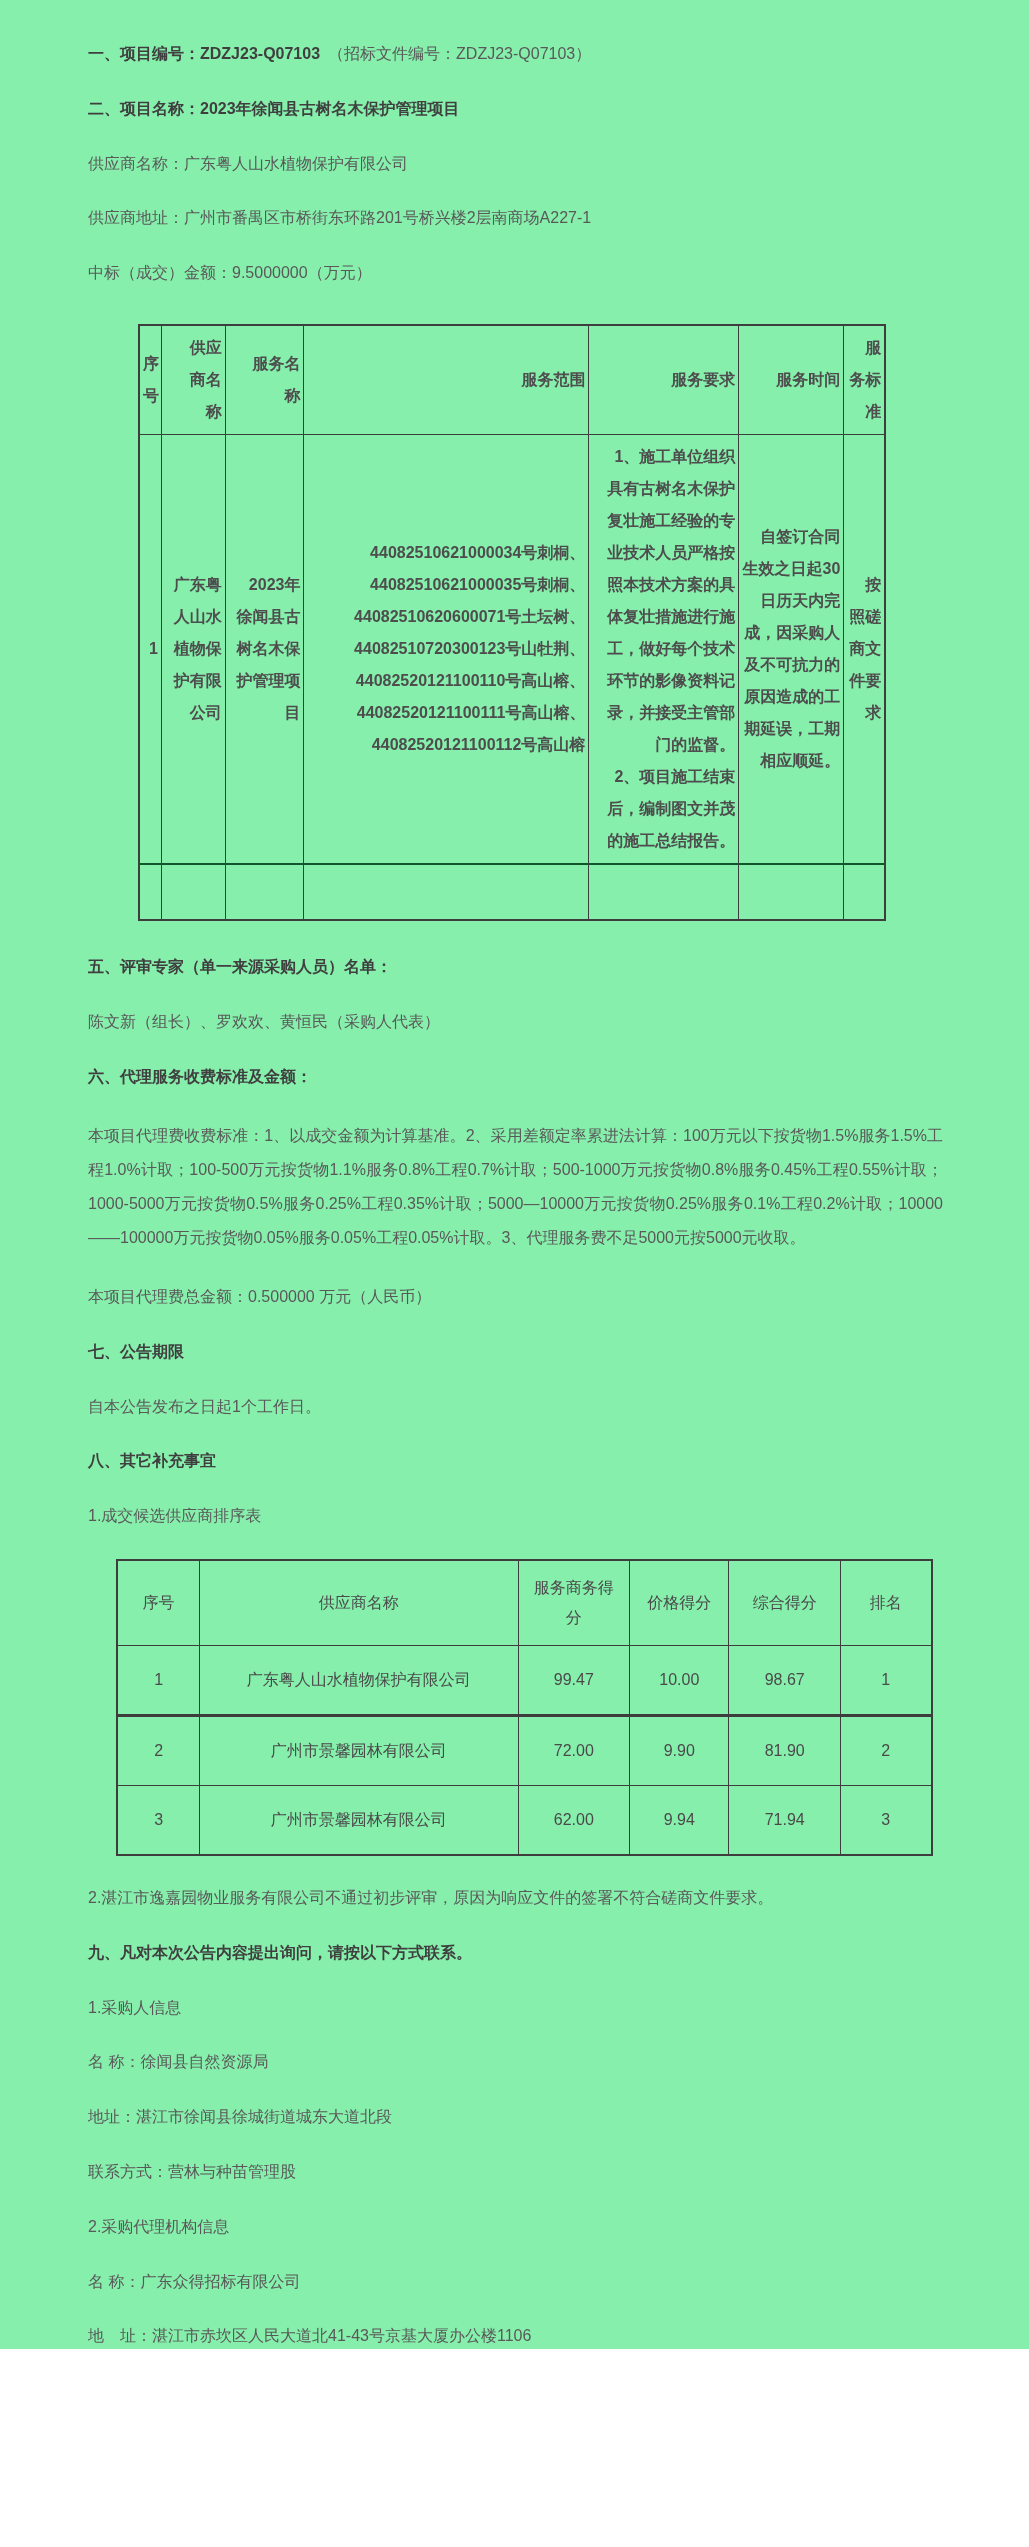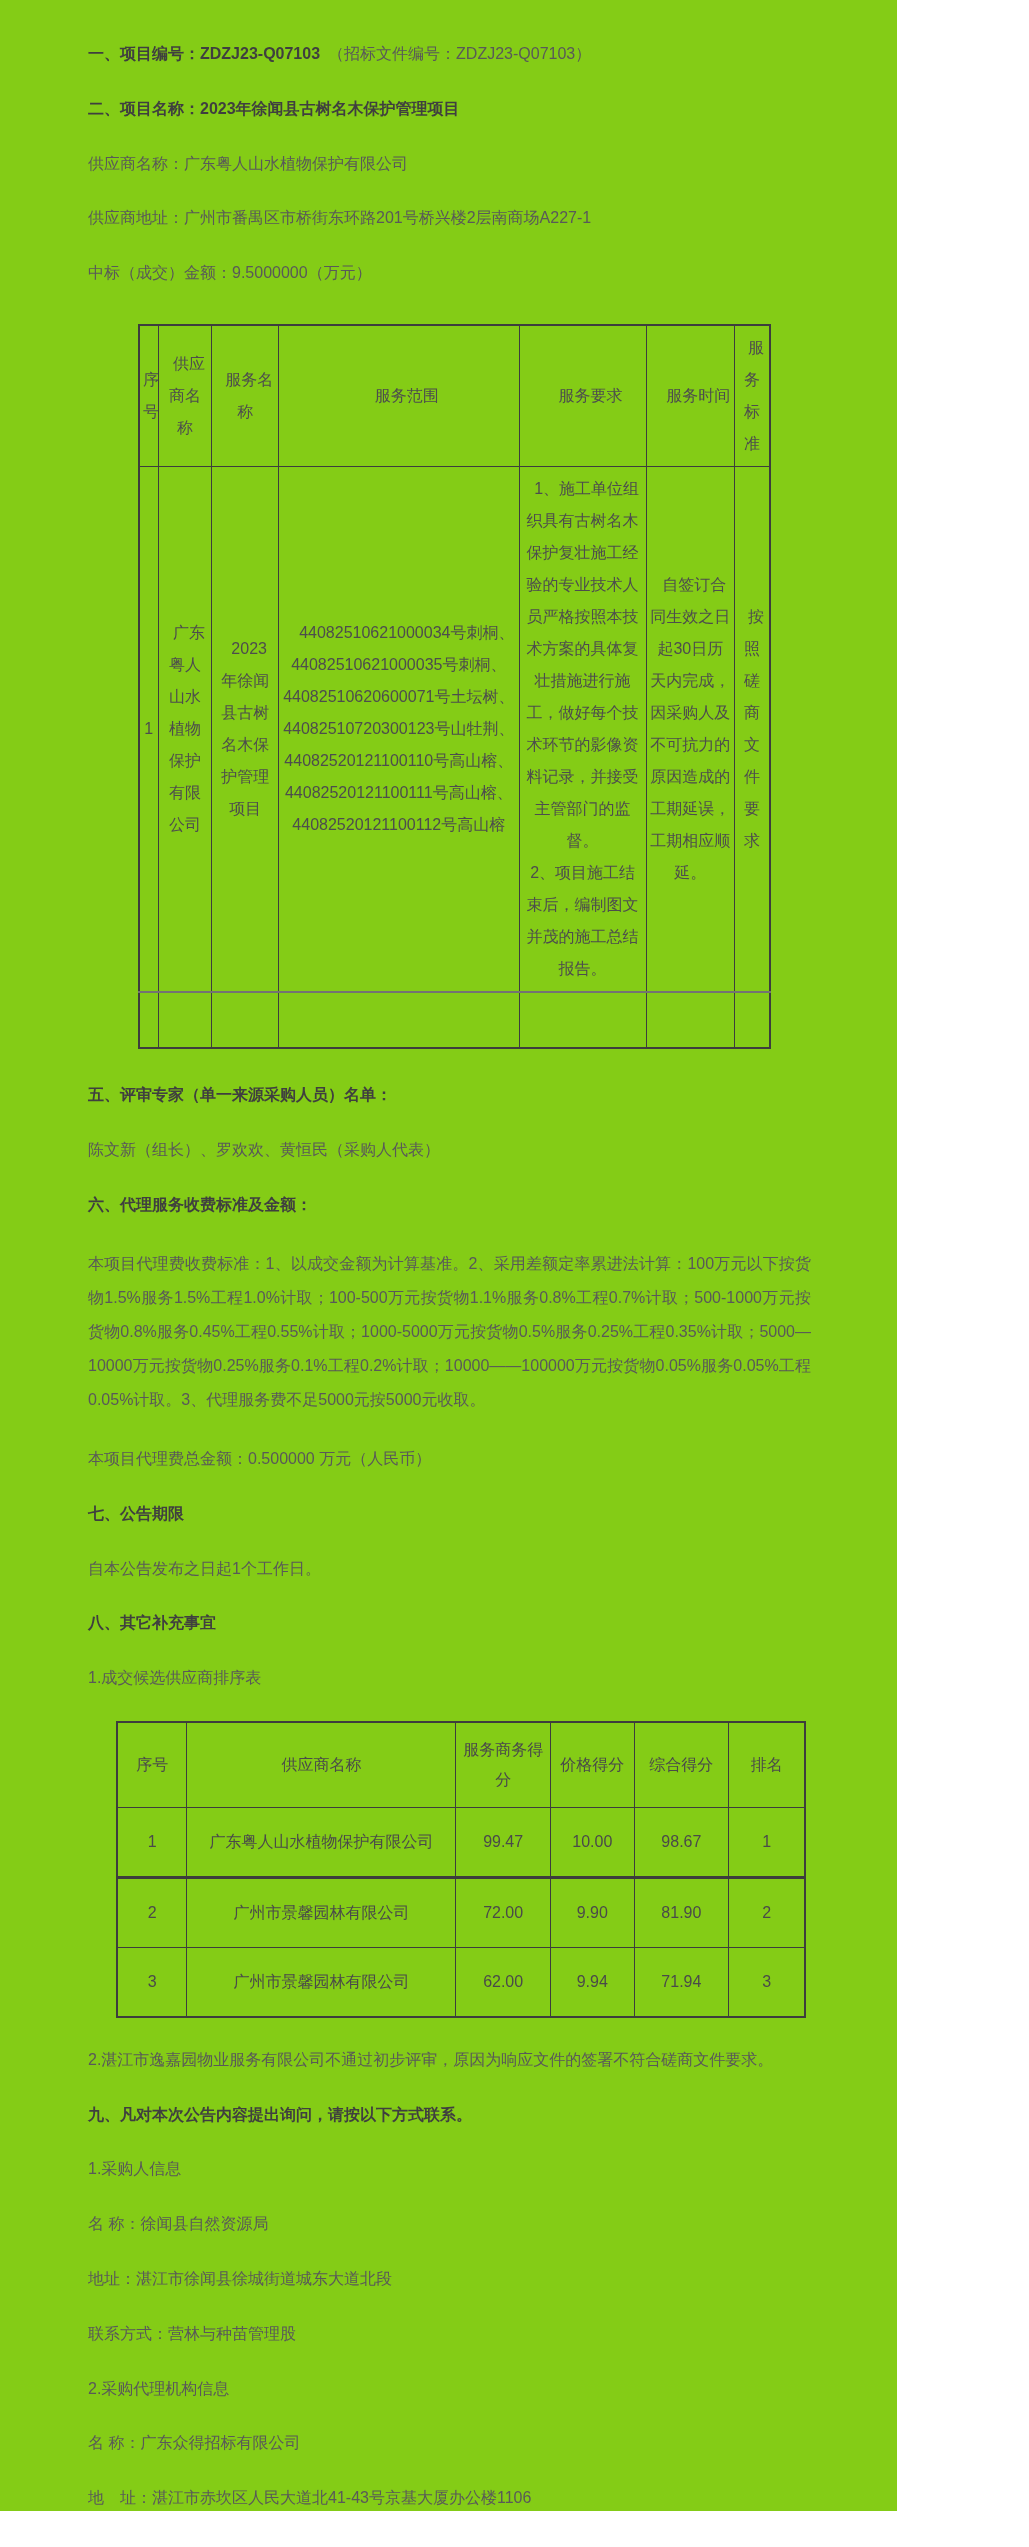--- a/index.html
+++ b/index.html
@@ -1,53 +1,53 @@
 <!DOCTYPE html>
 <html><head>
 <meta charset="utf-8">
 <style>
   html, body { margin: 0; padding: 0; background: #ffffff; }
   .page {
-    width: 897px;
+    width: 1029px;
     box-sizing: border-box;
     padding: 12px 86px 0 88px;
     font-family: "Liberation Sans", sans-serif;
     font-size: 16px;
     color: #595959;
-    background: #84cc16;
+    background: #86efac;
   }
   p { margin: 30px 0; line-height: 1.55; }
   .hd { font-weight: bold; color: #3f3f3f; }
   .hd .norm { font-weight: normal; color: #595959; margin-left: 8px; }
   .loose { line-height: 2.12; text-align: justify; }
   .pre { white-space: pre-line; }
 
   table { border-collapse: collapse; table-layout: fixed; }
 
   
   .t1 {
     width: 87.5%;
     margin: 38px 0 34px 50px;
     font-size: 16px;
     color: #4d4d4d;
     border: 2px solid #3d3d3d;
   }
   .t1 th, .t1 td {
     border: 1px solid #3d3d3d;
     vertical-align: middle;
-    text-align: center;
-    font-weight: normal;
+    text-align: right;
+    font-weight: bold;
     line-height: 2.0;
     padding: 6px 3px;
     word-break: break-all;
     overflow: hidden;
   }
   .t1 .ind  { text-indent: 1em; }
   .t1 .ind-sm { text-indent: .5em; }
-  .t1 .row-main td { border-bottom: 2px solid #737373; }
+  .t1 .row-main td { border-bottom: 2px solid #14532d; }
   .t1 .row-empty td { height: 42px; }
   .t1 thead th { height: 86px; }
 
   
   .t2 {
     width: 95.5%;
     margin: 30px 0 30px 28px;
     font-size: 16px;
     color: #4a4a4a;
     border: 2px solid #3d3d3d;

